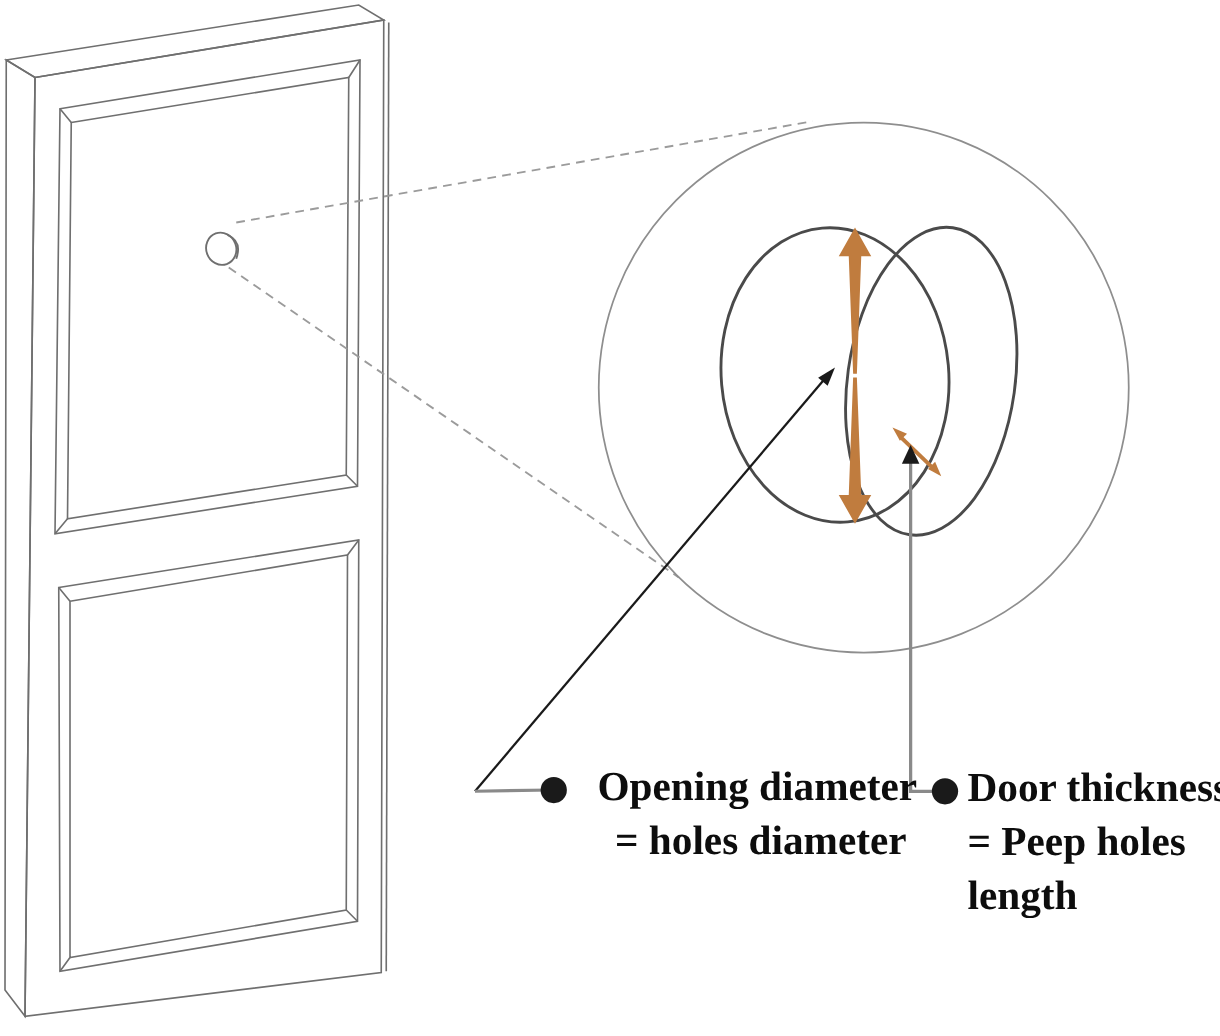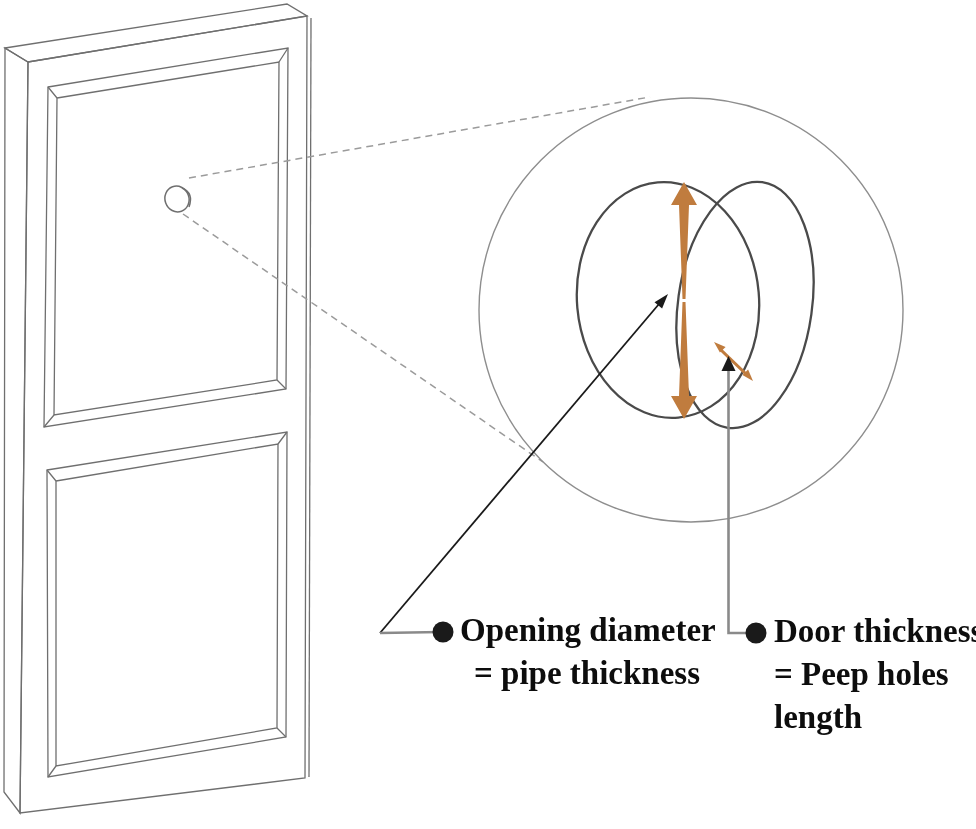--- a/index.html
+++ b/index.html
@@ -80,23 +80,23 @@
       <polyline class="lineart" points="754,633 728.5,633 728.5,369"></polyline>
       <polygon points="728.5,356 721.5,371 735.5,371" fill="#1a1a1a" stroke="none"></polygon>
     </g>
 
     <g stroke="none" fill="#1a1a1a">
       <circle cx="443" cy="632" r="10.5"></circle>
       <circle cx="756" cy="633" r="10.5"></circle>
     </g>
   </svg>
 
-  <div class="diagram-label" style="left:460px; top:609px;">
+  <div class="diagram-label" style="left:478px; top:609px;">
     <span>Opening diameter</span>
-    <span class="indent">= pipe thickness</span>
+    <span class="indent">= holes diameter</span>
   </div>
 
   <div class="diagram-label" style="left:774px; top:610px;">
     <span>Door thickness</span>
     <span>= Peep holes</span>
     <span>length</span>
   </div>
 
 </div>
 

